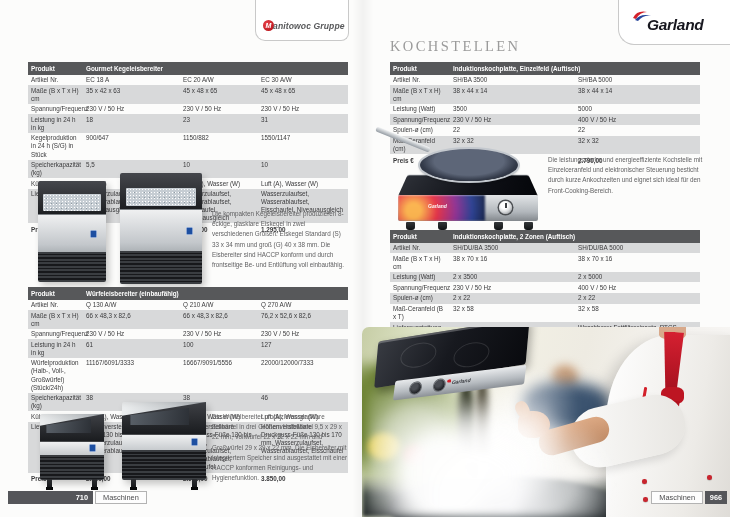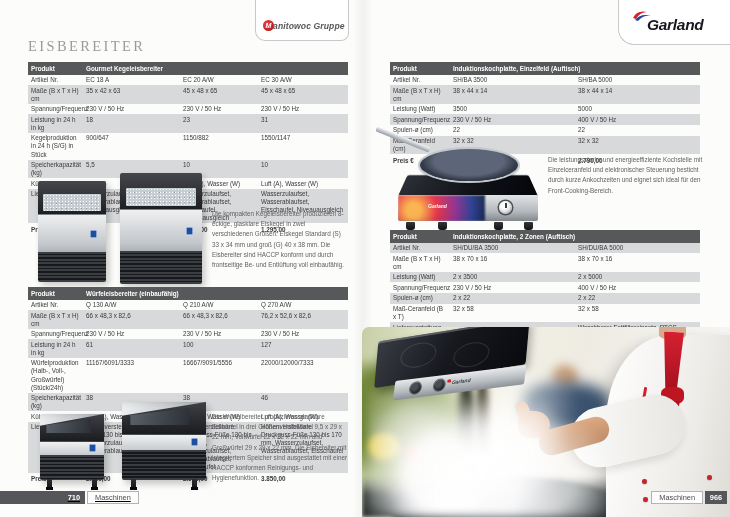--- a/index.html
+++ b/index.html
@@ -128,21 +128,20 @@
 
   <div class="abs gutter"></div>
 
   <div class="abs brandbox manitowoc-box">
     <div class="manitowoc-inner">
       <span class="m-badge">M</span>
       <span class="m-text">anitowoc Gruppe</span>
     </div>
   </div>
 
-  <div class="abs pagetitle" style="left:28px;top:38px;">EISBEREITER</div>
 
   <div class="abs spec-table" style="left: 28px; top: 62px; width: 320px; grid-template-columns: 55px 97px 78px 1fr;">
       <div class="st-h st-label">Produkt</div>
       <div class="st-h" style="grid-column: 2 / span 3;">Gourmet Kegeleisbereiter</div>
       <div class="st-c st-label">Artikel Nr.</div>
       <div class="st-c">EC 18 A</div>
       <div class="st-c">EC 20 A/W</div>
       <div class="st-c">EC 30 A/W</div>
       <div class="st-c shade st-label">Maße (B x T x H) cm</div>
       <div class="st-c shade">35 x 42 x 63</div>
@@ -262,33 +261,34 @@
           <span class="mlogo"></span>
         </div>
       <div class="imb-grille"></div>
     </div>
     <div class="imb-leg" style="left:9px;"></div>
     <div class="imb-leg" style="right:9px;"></div>
   </div>
 
   <div class="abs desc" style="left:212px;top:412px;width:136px;">Die Würfelbereiter produzieren glasklare Eiswürfel in drei Größen: Halbwürfel 9,5 x 29 x 22 mm, Vollwürfel 22 x 22 x 22 mm und Großwürfel 29 x 29 x 22 mm. Die Eisbereiter mit integriertem Speicher sind ausgestattet mit einer HACCP konformen Reinigungs- und Hygienefunktion.</div>
 
-  <div class="abs footer left" style="left:0;top:491px;text-decoration:underline;">
+  <div class="abs footer left" style="left:8px;top:491px;">
     <div class="pgnum left">710</div>
     <div class="pglabel">Maschinen</div>
   </div>
 
   <div class="abs brandbox garland-box">
     <svg class="g-swoosh" width="22" height="14" viewBox="0 0 22 14">
       <path d="M2 9 Q 6 1 16 3 Q 9 3 5 10 Z" fill="#d3202a"></path>
       <path d="M4 11 Q 10 4 20 7 Q 12 6 7 12 Z" fill="#27459b"></path>
     </svg>
     <span class="g-text">Garland</span>
   </div>
 
+  <div class="abs pagetitle" style="left:390px;top:38px;">KOCHSTELLEN</div>
 
   <div class="abs spec-table" style="left: 390px; top: 62px; width: 310px; grid-template-columns: 60px 125px 1fr;">
       <div class="st-h st-label">Produkt</div>
       <div class="st-h" style="grid-column: 2 / span 2;">Induktionskochplatte, Einzelfeld (Auftisch)</div>
       <div class="st-c st-label">Artikel Nr.</div>
       <div class="st-c">SH/BA 3500</div>
       <div class="st-c">SH/BA 5000</div>
       <div class="st-c shade st-label">Maße (B x T x H) cm</div>
       <div class="st-c shade">38 x 44 x 14</div>
       <div class="st-c shade">38 x 44 x 14</div>

